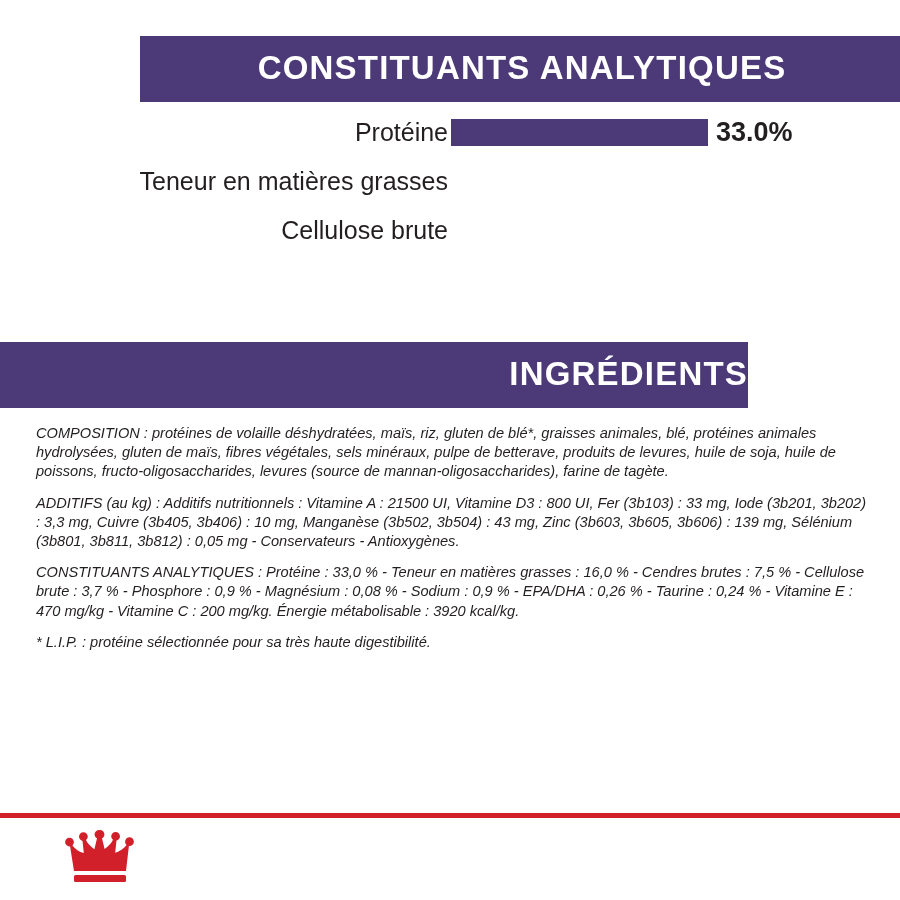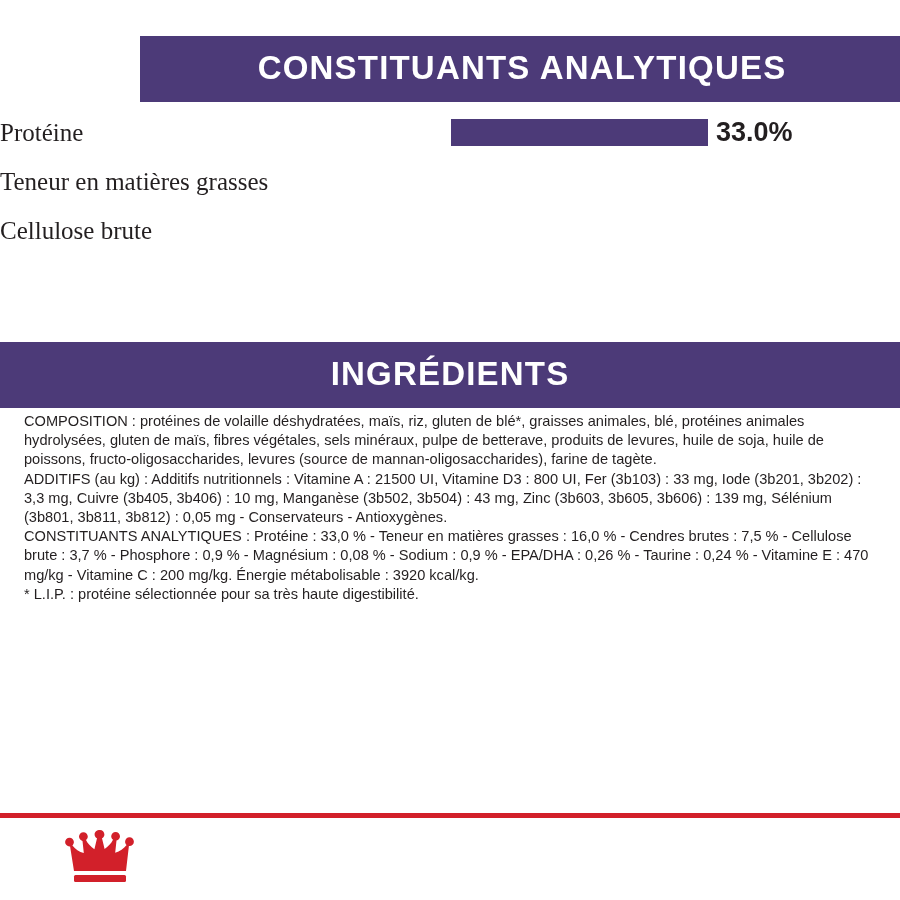--- a/index.html
+++ b/index.html
@@ -37,42 +37,43 @@
   .bar-analytical {
     position: absolute;
     left: 140px;
     top: 36px;
     width: 764px;
   }
   .bar-ingredients {
     position: absolute;
     left: 0px;
     top: 342px;
-    width: 900px;
+    width: 748px;
+    text-align: right;
   }
 
   
   .chart {
     position: absolute;
     left: 0;
     top: 108px;
     width: 900px;
   }
   .chart-row {
     display: flex;
     align-items: center;
     height: 49px;
   }
   .chart-label {
     width: 448px;
+    text-align: right;
     padding-right: 0px;
     font-size: 25px;
     color: #231f20;
     white-space: nowrap;
-    font-family: Liberation Serif, serif;
   }
   .chart-bar-wrap {
     display: flex;
     align-items: center;
     padding-left: 3px;
   }
   .chart-bar {
     height: 27px;
     background: #4c3a78;
   }
@@ -88,21 +89,22 @@
   .ingredients-text {
     position: absolute;
     left: 24px;
     top: 412px;
     width: 856px;
     font-size: 14.6px;
     line-height: 19.2px;
     color: #231f20;
   }
   .ingredients-text p {
-    margin: 0;
+    margin: 12px;
+    font-style: italic;
   }
 
   
   .bottom-strip {
     position: absolute;
     left: 0;
     bottom: 0;
     width: 900px;
     height: 82px;
     background: #ffffff;

